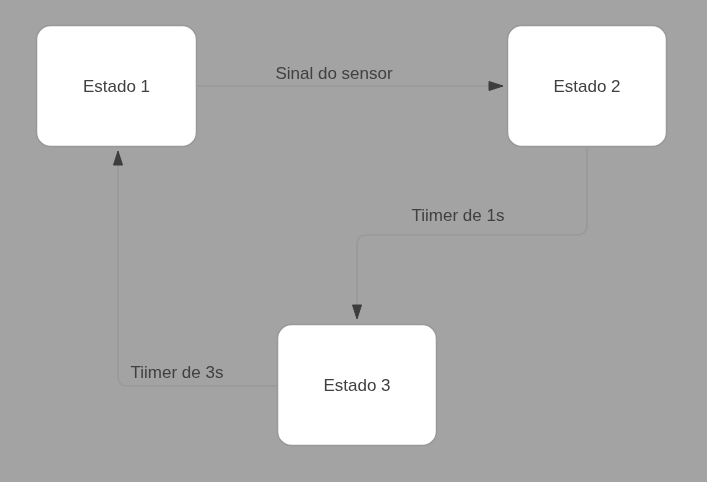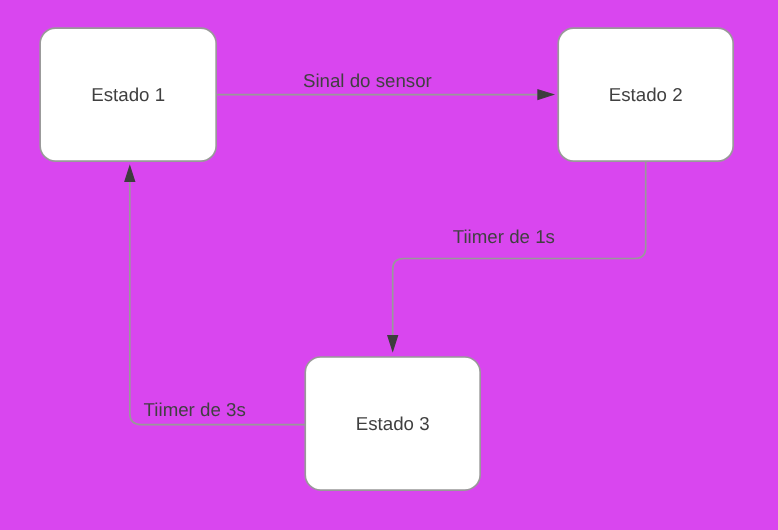--- a/index.html
+++ b/index.html
@@ -4,21 +4,21 @@
 <style>
   html, body {
     margin: 0;
     padding: 0;
     background: #ffffff;
   }
   .canvas {
     position: relative;
     width: 707px;
     height: 482px;
-    background: #d946ef;
+    background: #a3a3a3;
     font-family: "Liberation Sans", sans-serif;
     overflow: hidden;
   }
   svg {
     display: block;
   }
   .edge-path {
     fill: none;
     stroke: #999999;
     stroke-width: 1.5;

